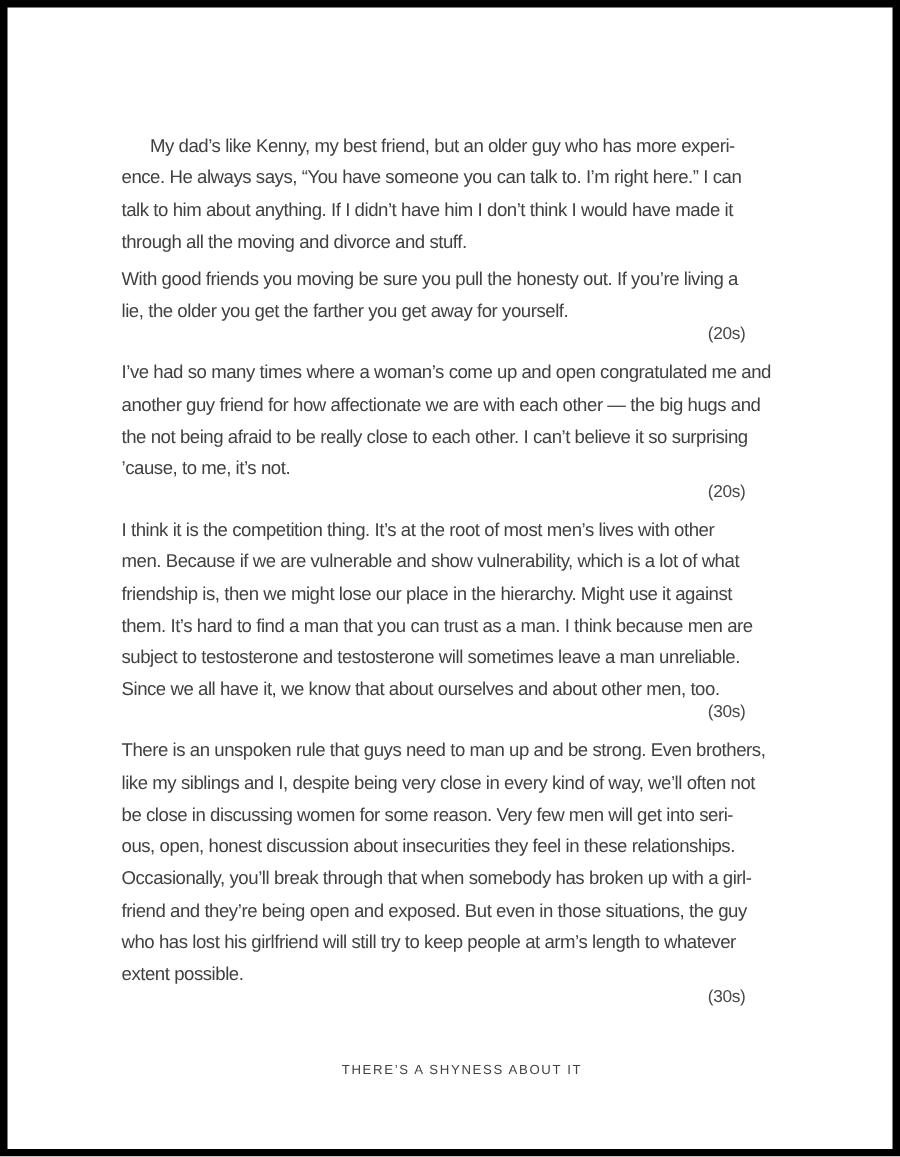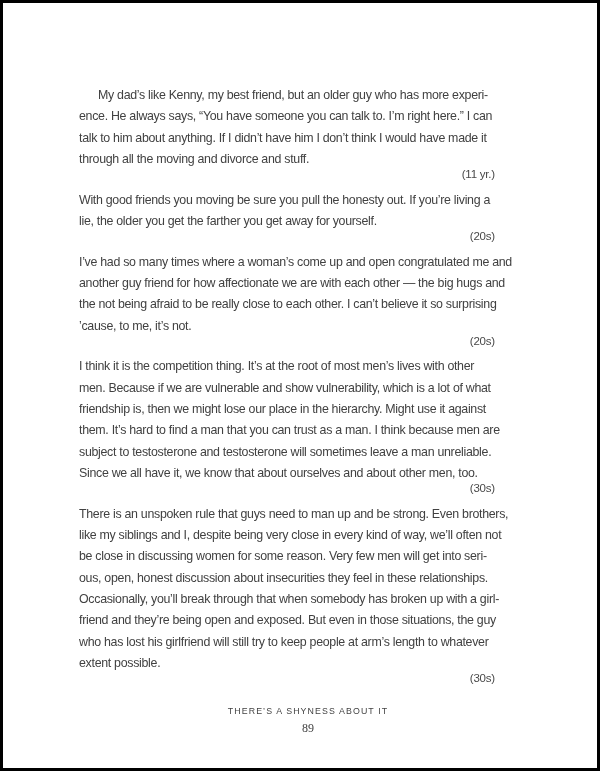--- a/index.html
+++ b/index.html
@@ -6,21 +6,21 @@
     margin: 0;
     padding: 0;
     background: #ffffff;
   }
   .page {
     position: relative;
     width: 600px;
     height: 771px;
     box-sizing: border-box;
     background: #ffffff;
-    border: 3px solid #000000;
+    border: 5px solid #000000;
     font-family: "Liberation Sans", "DejaVu Sans", sans-serif;
     color: #414141;
     overflow: hidden;
   }
   .content {
     position: absolute;
     top: 82px;
     left: 76px;
     width: 434px;
   }
@@ -72,21 +72,20 @@
 <body>
 
 <div class="page">
   <div class="content">
 
     <div class="quote indent-first">
       <div class="quote-lines">My dad’s like Kenny, my best friend, but an older guy who has more experi-
 ence. He always says, “You have someone you can talk to. I’m right here.” I can
 talk to him about anything. If I didn’t have him I don’t think I would have made it
 through all the moving and divorce and stuff.</div>
-      <div class="quote-attr">(11 yr.)</div>
     </div>
 
     <div class="quote">
       <div class="quote-lines">With good friends you moving be sure you pull the honesty out. If you’re living a
 lie, the older you get the farther you get away for yourself.</div>
       <div class="quote-attr">(20s)</div>
     </div>
 
     <div class="quote">
       <div class="quote-lines">I’ve had so many times where a woman’s come up and open congratulated me and
@@ -115,15 +114,14 @@
 friend and they’re being open and exposed. But even in those situations, the guy
 who has lost his girlfriend will still try to keep people at arm’s length to whatever
 extent possible.</div>
       <div class="quote-attr">(30s)</div>
     </div>
 
   </div>
 
   <div class="footer">
     <div class="running-title">THERE’S A SHYNESS ABOUT IT</div>
-    <div class="page-number">89</div>
   </div>
 </div>
 
 </body></html>

